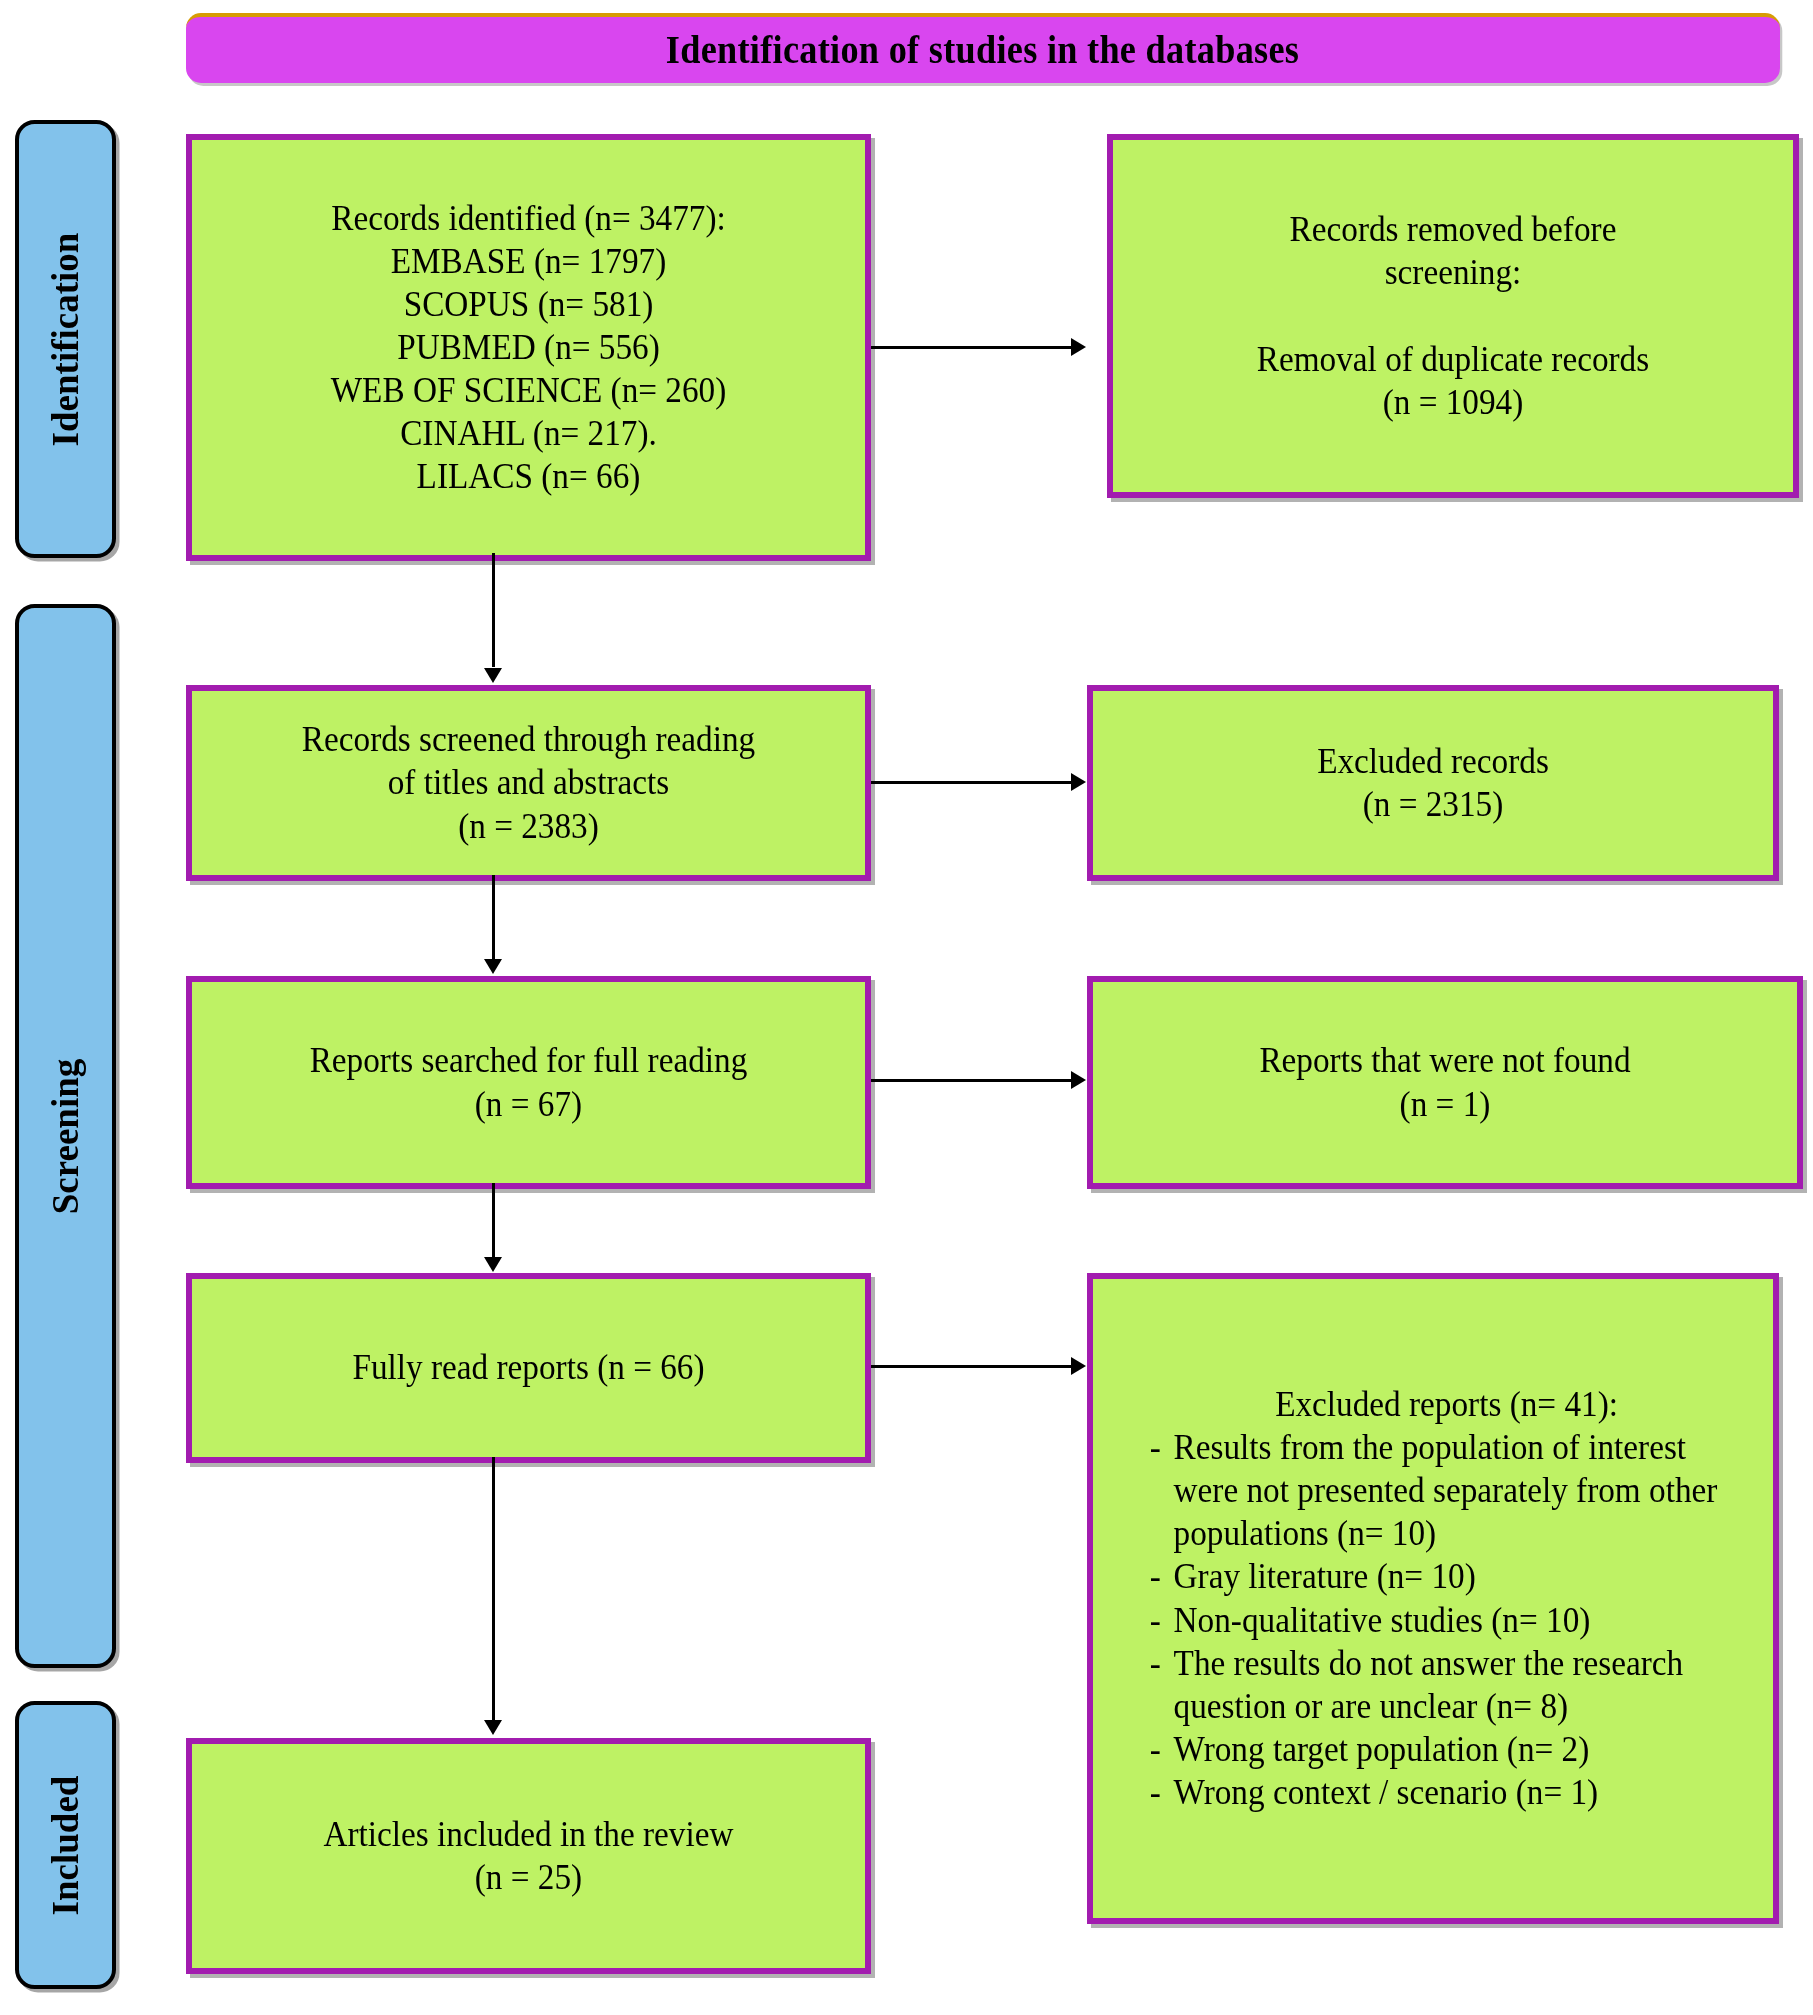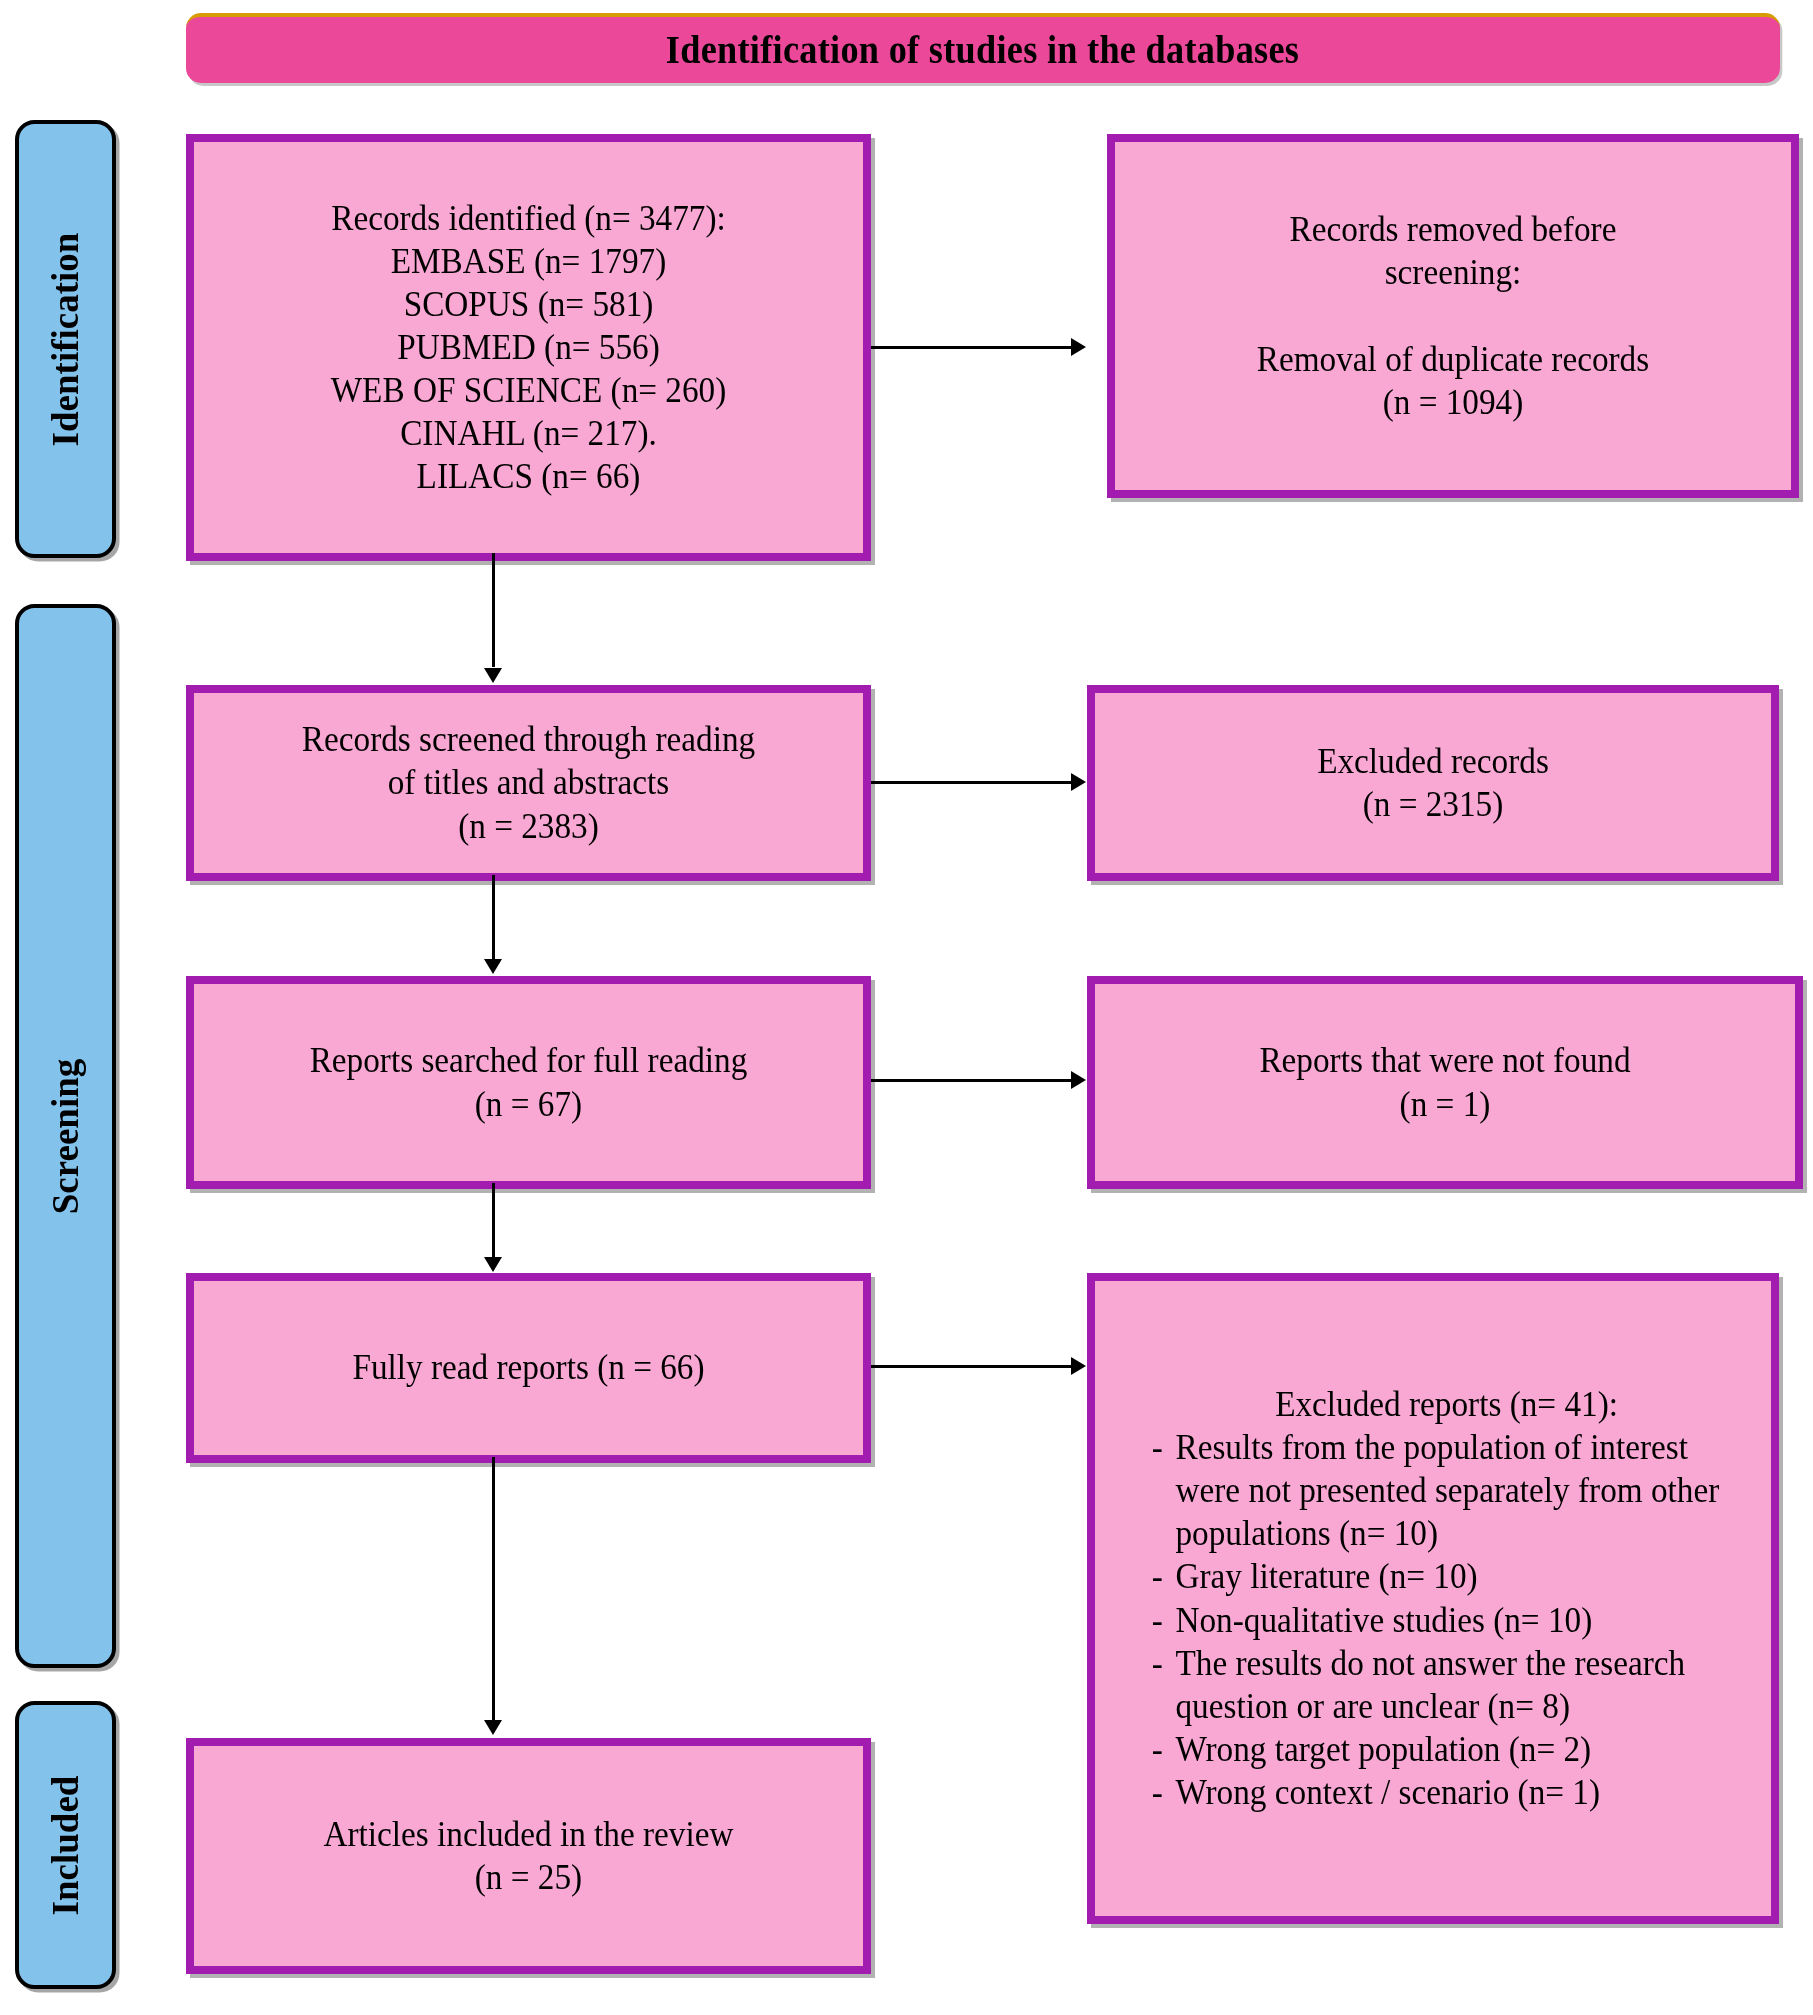--- a/index.html
+++ b/index.html
@@ -18,21 +18,21 @@
     overflow: hidden;
   }
 
   
   .banner {
     position: absolute;
     left: 186px;
     top: 12.7px;
     width: 1594px;
     height: 70px;
-    background: #ec4899;
+    background: #d946ef;
     border-radius: 15px;
     box-shadow: 2.3px 2.9px 0 rgba(0,0,0,0.22);
     border-top: 4px solid #D79C04;
     box-sizing: border-box;
     display: flex;
     align-items: center;
     justify-content: center;
   }
   .banner-text {
     font-weight: bold;
@@ -71,22 +71,22 @@
   #stage-screening      { top: 368px; height: 884px; }
   #stage-included       { top: 1730px; height: 256px; }
   
   #stage-screening      { top: 604px; height: 1064px; }
   #stage-identification { top: 120px;  height: 438px; }
   #stage-included       { top: 1701px; height: 288px; }
 
   
   .fbox {
     position: absolute;
-    background: #f9a8d4;
-    border: 8px solid #a21caf;
+    background: #bef264;
+    border: 6px solid #a21caf;
     box-sizing: border-box;
     box-shadow: 4px 4px 0 rgba(0,0,0,0.30);
     display: flex;
     align-items: center;
     justify-content: center;
     font-family: Liberation Serif, serif;
   }
   .fbox .body {
     width: 100%;
     padding: 0 15px;

